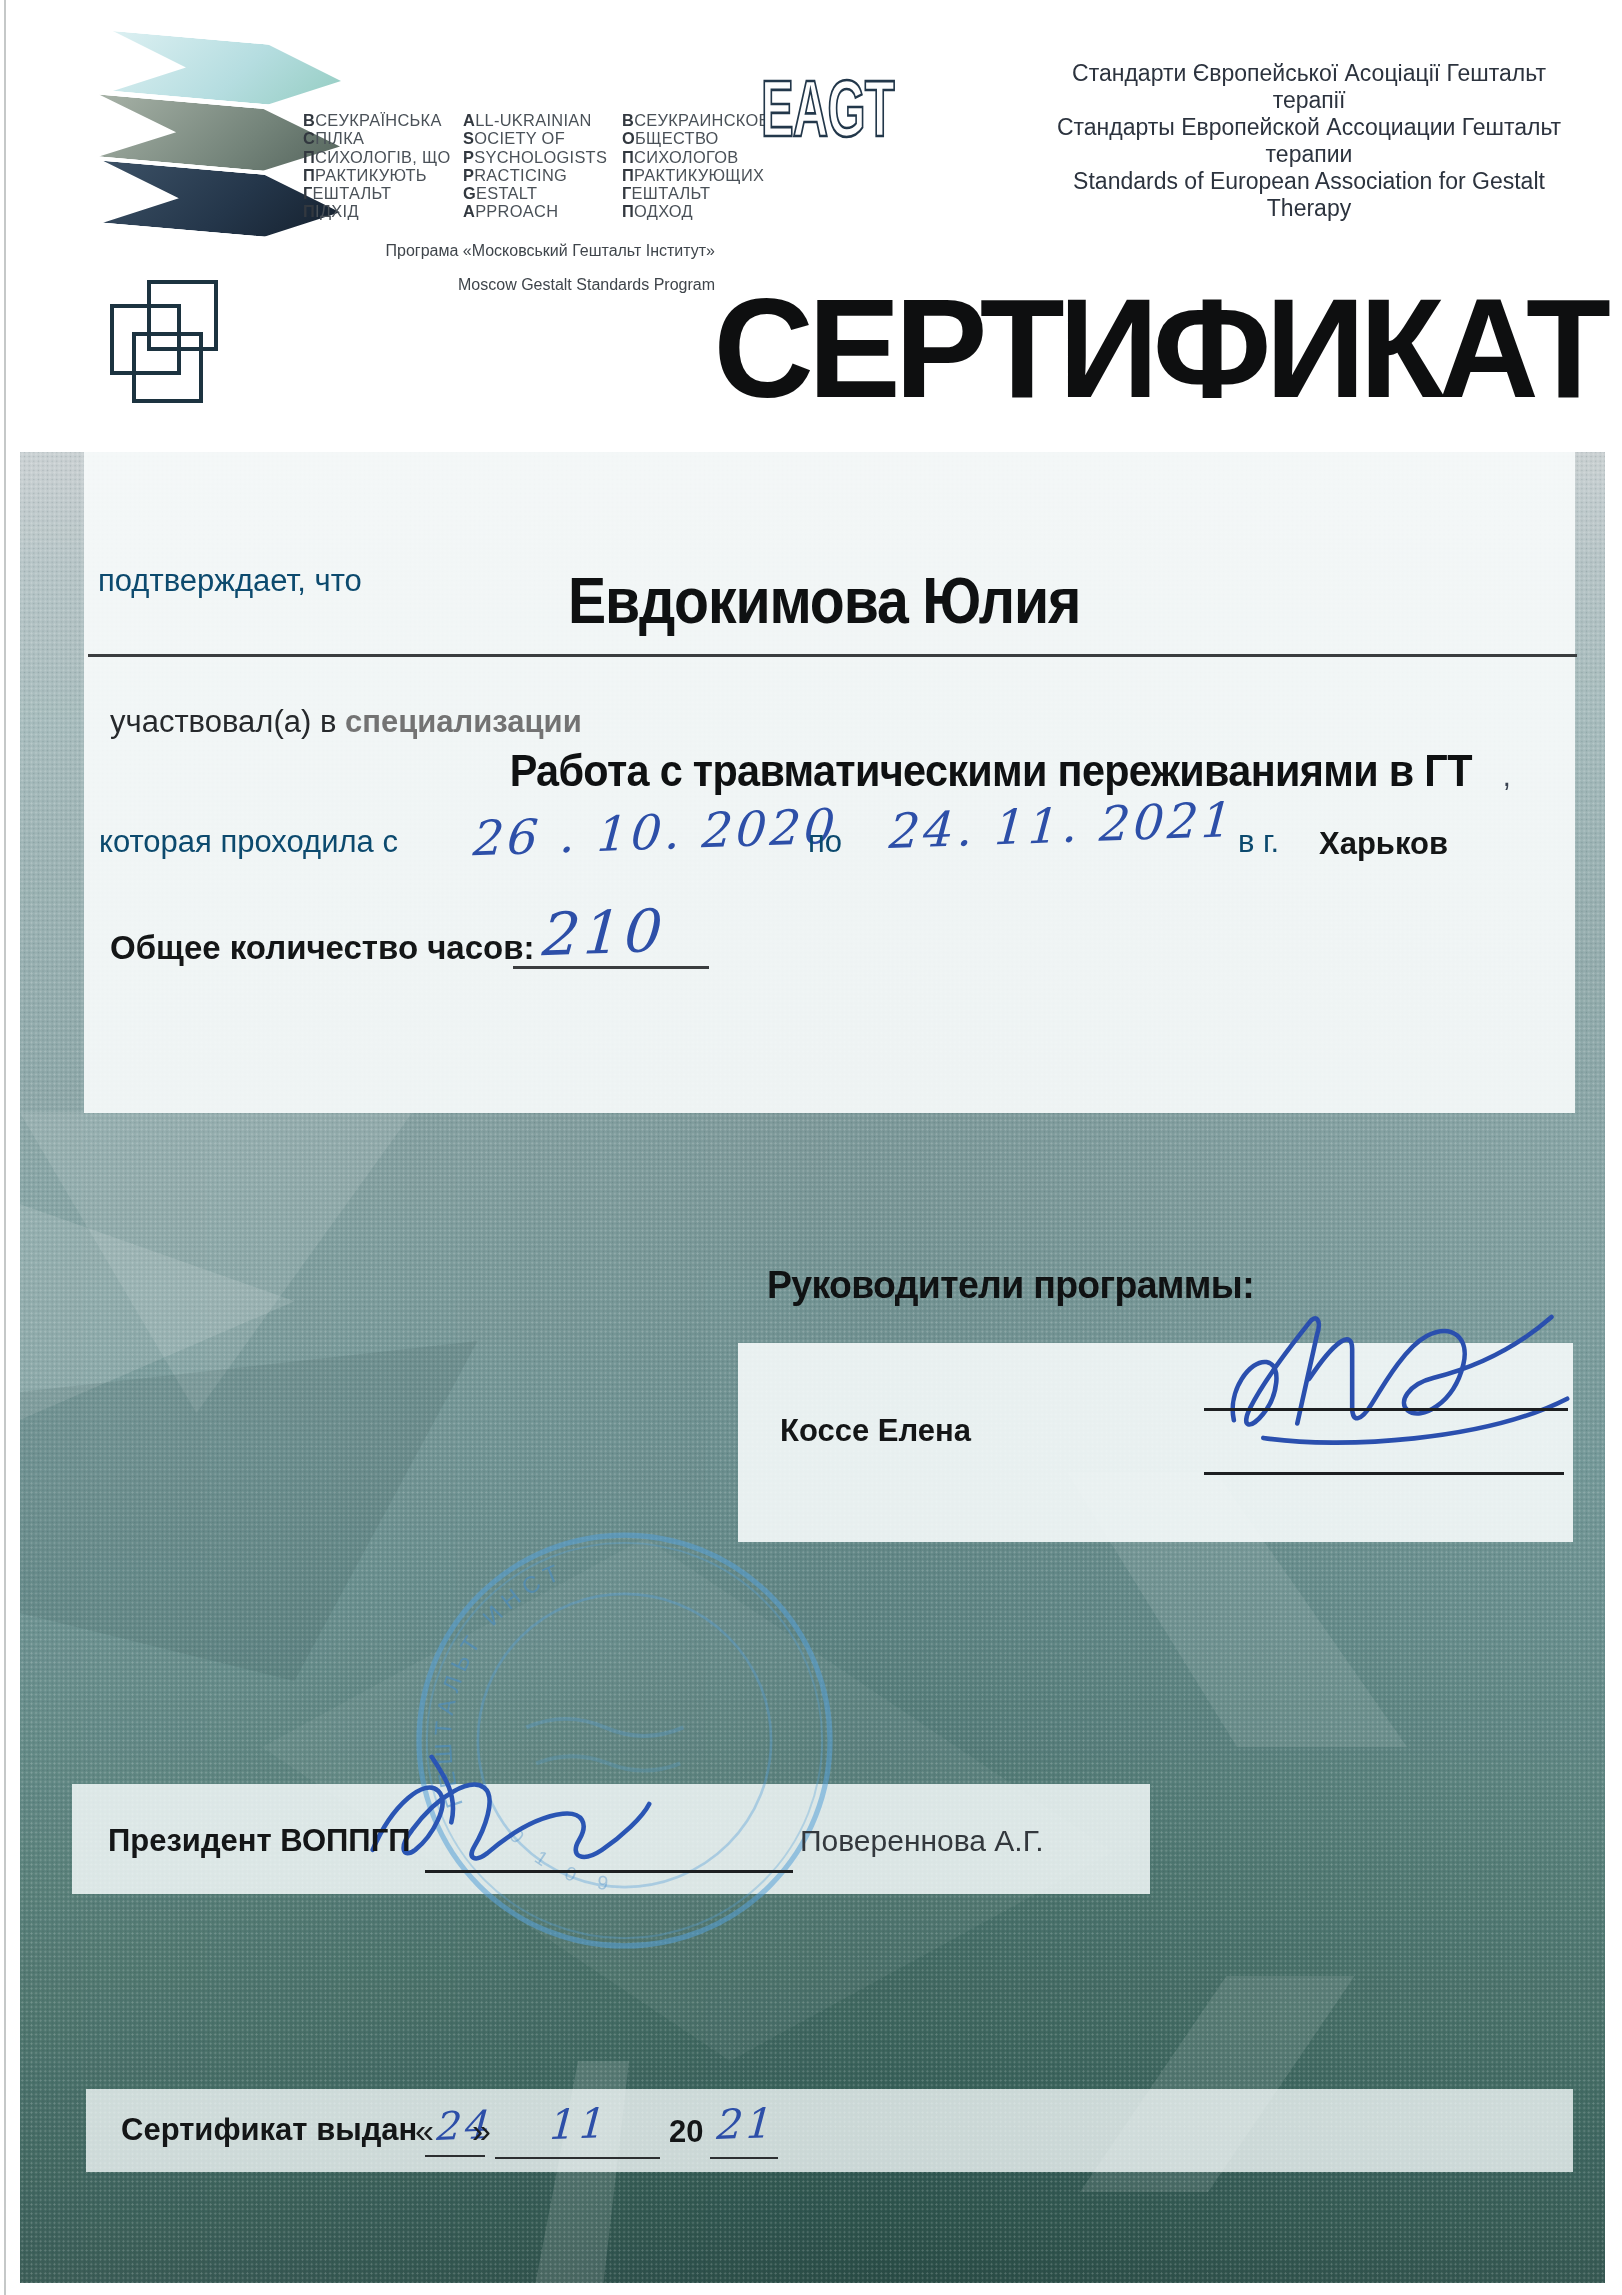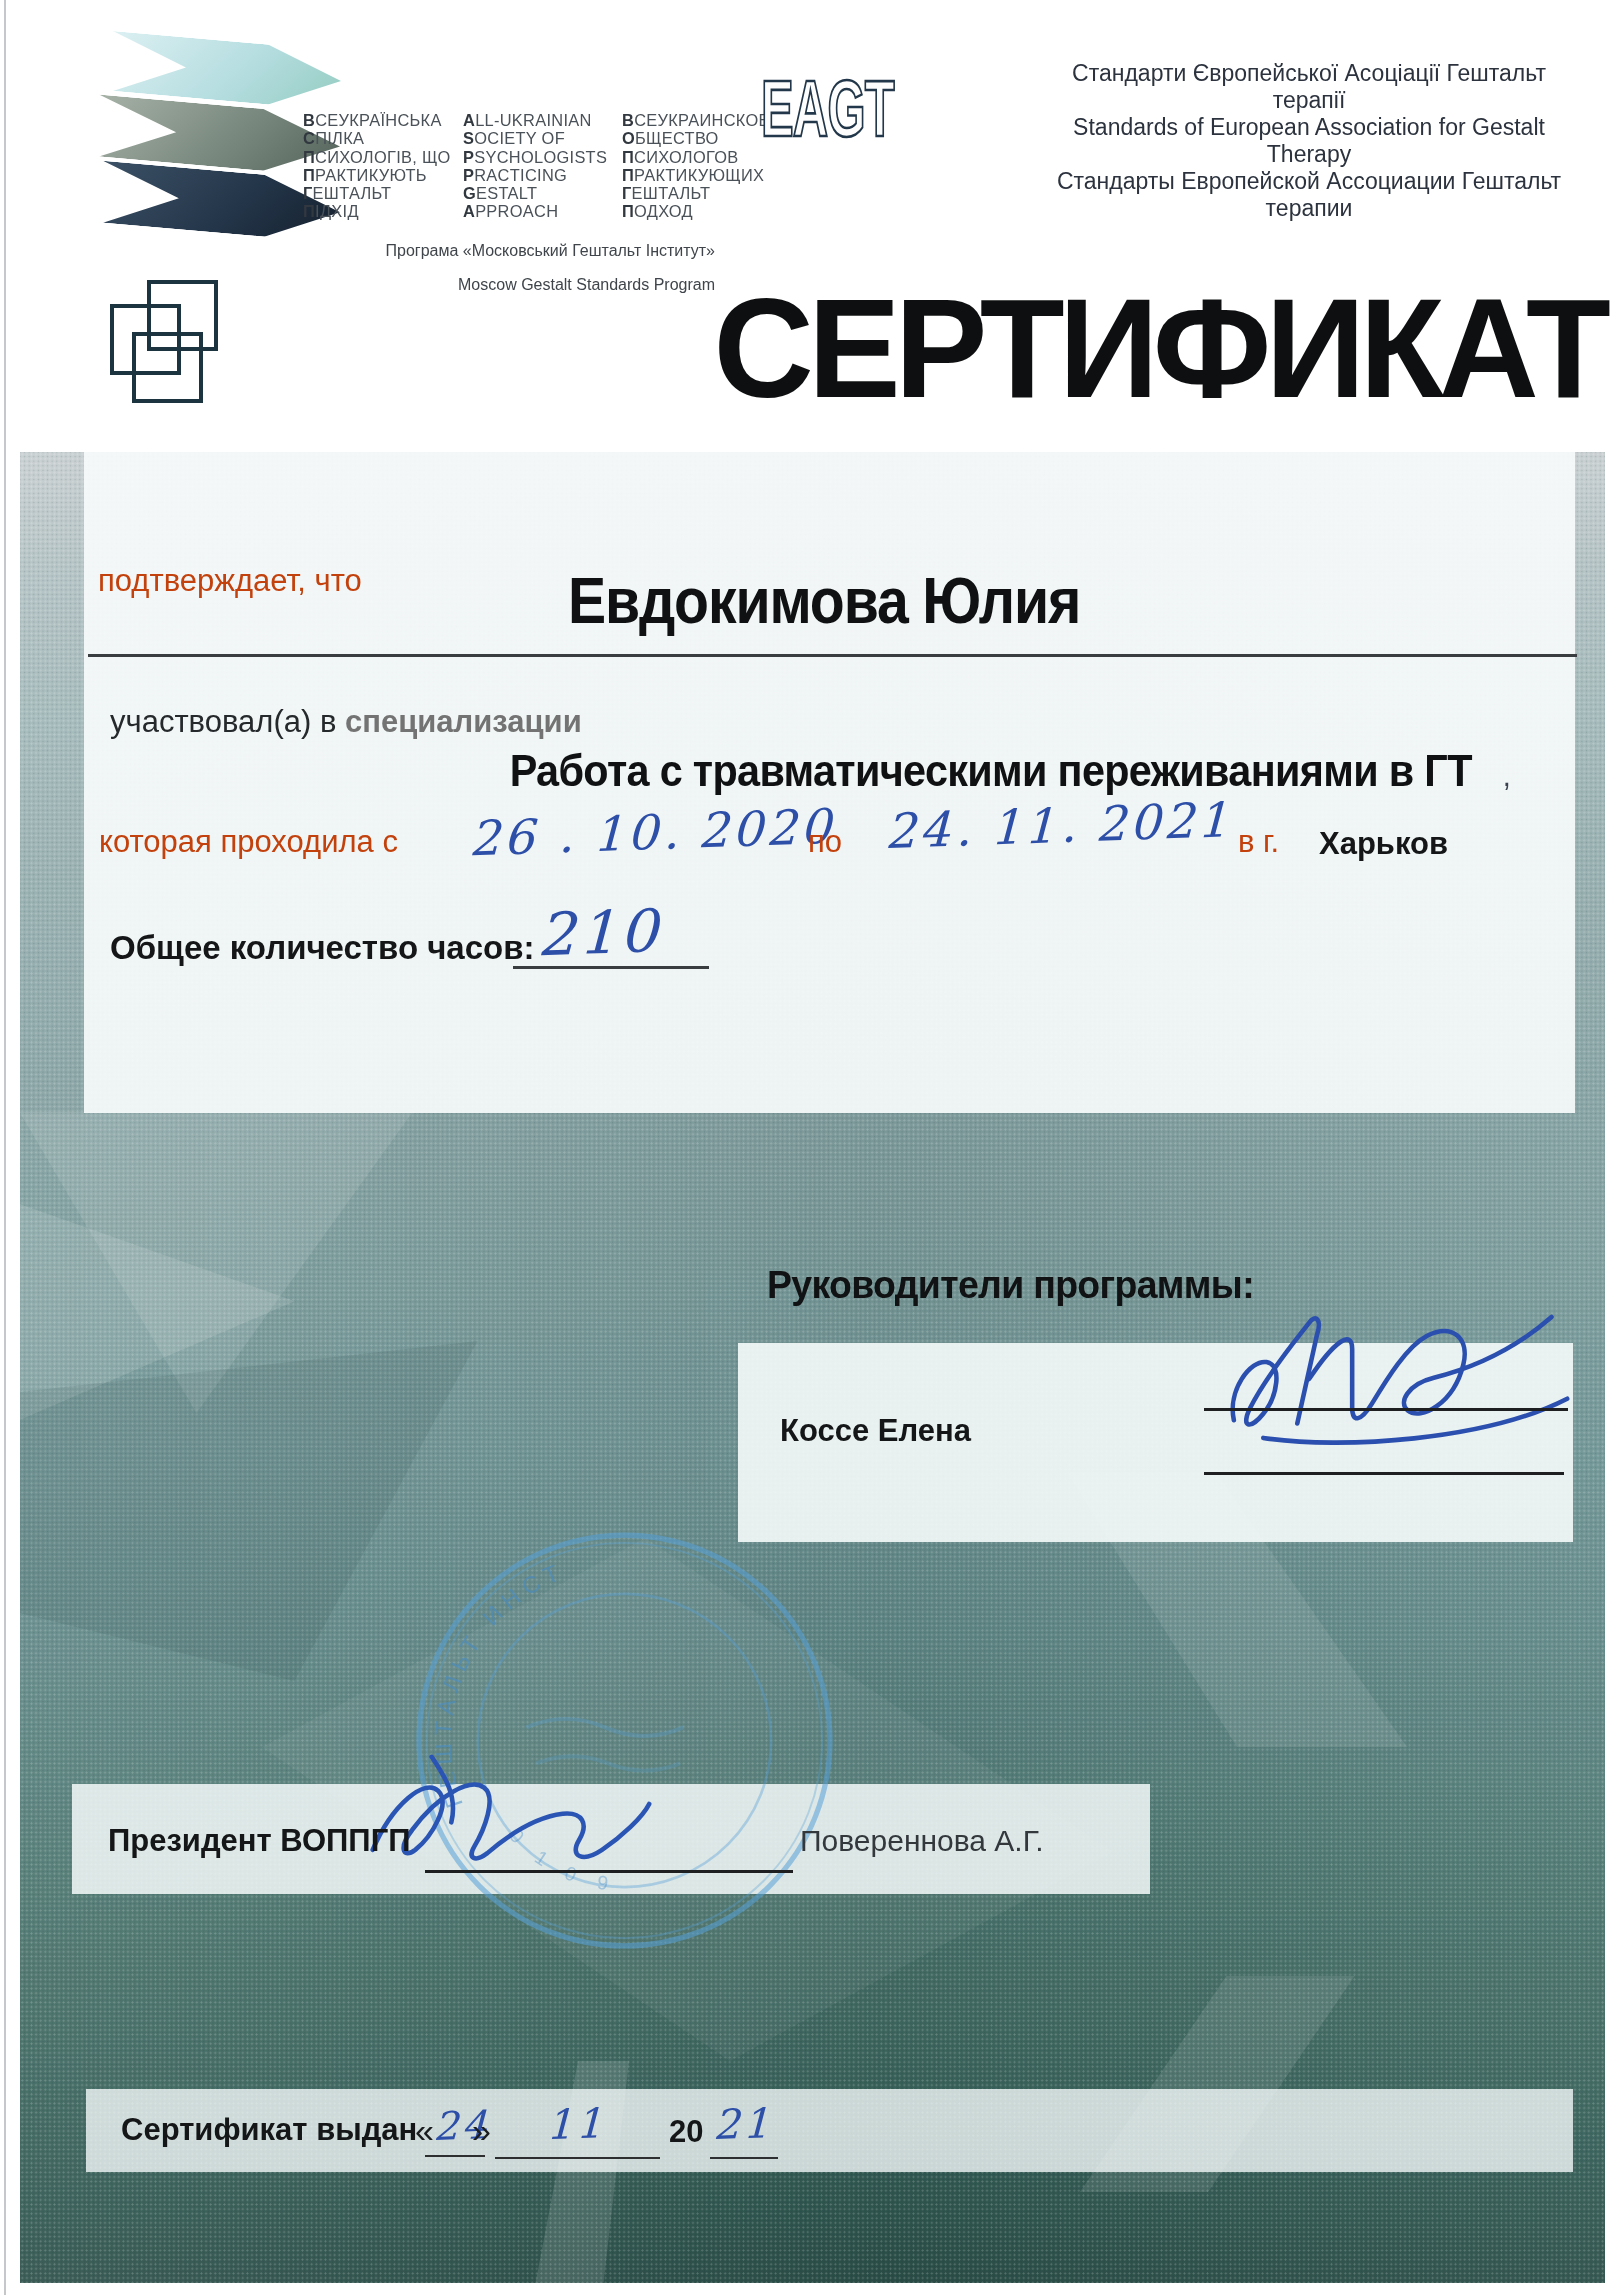--- a/index.html
+++ b/index.html
@@ -32,21 +32,21 @@
   .standards{position:absolute;z-index:6;left:1034px;top:60px;width:550px;text-align:center;font-size:23px;line-height:27px;color:#2c333e;}
   .mgi-text{position:absolute;z-index:6;left:216px;top:234px;width:499px;text-align:right;font-size:16px;line-height:34px;color:#3f454b;}
   .sq{position:absolute;border:4.6px solid #1c3340;background:transparent;}
   .big-title{
     position:absolute;z-index:6;left:694px;top:277px;width:911px;text-align:right;
     font-weight:700;font-size:139px;line-height:1;letter-spacing:-5.9px;color:#0e0f10;
     transform:scaleY(1.02);transform-origin:right top;
   }
   
   .t{position:absolute;z-index:6;}
-  .reg48{font-size:31px;color:#c2410c;}
+  .reg48{font-size:31px;color:#0c4a6e;}
   .bold48{font-size:31px;font-weight:700;color:#141617;}
   .name-line{
     position:absolute;z-index:6;left:419px;top:568px;width:811px;text-align:center;
     font-size:65px;font-weight:700;color:#0f1112;line-height:1;
   }
   .name-line span{display:inline-block;transform:scaleX(0.88);transform-origin:center;letter-spacing:-1.3px;}
   .rule{position:absolute;z-index:6;background:#3a3d3f;}
   .course{
     position:absolute;z-index:6;left:406px;top:749px;width:1178px;text-align:center;
     font-size:44px;font-weight:700;color:#0f1112;line-height:1;white-space:nowrap;
@@ -108,22 +108,22 @@
     <div>ПСИХОЛОГОВ</div>
     <div>ПРАКТИКУЮЩИХ</div>
     <div>ГЕШТАЛЬТ</div>
     <div>ПОДХОД</div>
   </div>
 
   <div class="eagt" style="left:761px;top:69px;">EAGT</div>
 
   <div class="standards">
     <div>Стандарти Європейської Асоціації Гештальт терапії</div>
+    <div>Стандарты Европейской Ассоциации Гештальт терапии</div>
     <div>Standards of  European Association for Gestalt Therapy</div>
-    <div>Стандарты Европейской Ассоциации Гештальт терапии</div>
   </div>
 
   <div>
     <div class="sq" style="left:147px;top:280px;width:63px;height:63px;z-index:6;"></div>
     <div class="sq" style="left:110px;top:304px;width:63px;height:63px;z-index:6;"></div>
     <div class="sq" style="left:132px;top:332px;width:63px;height:63px;z-index:6;"></div>
   </div>
 
   <div class="mgi-text">
     <div>Програма «Московський Гештальт Інститут»</div>

